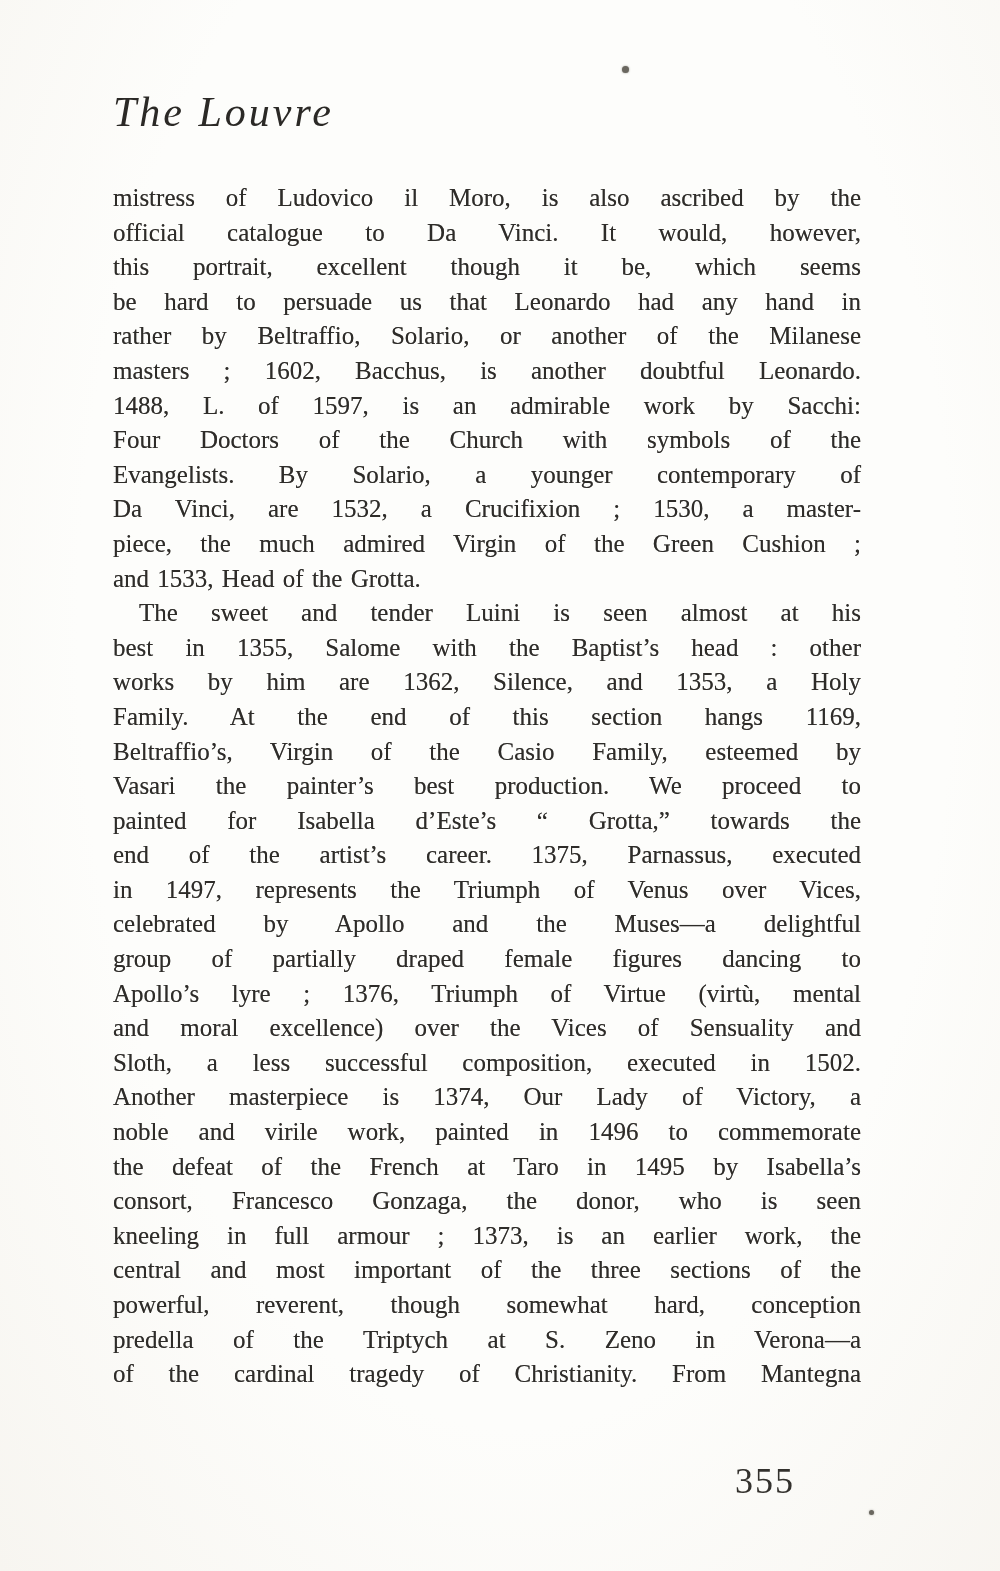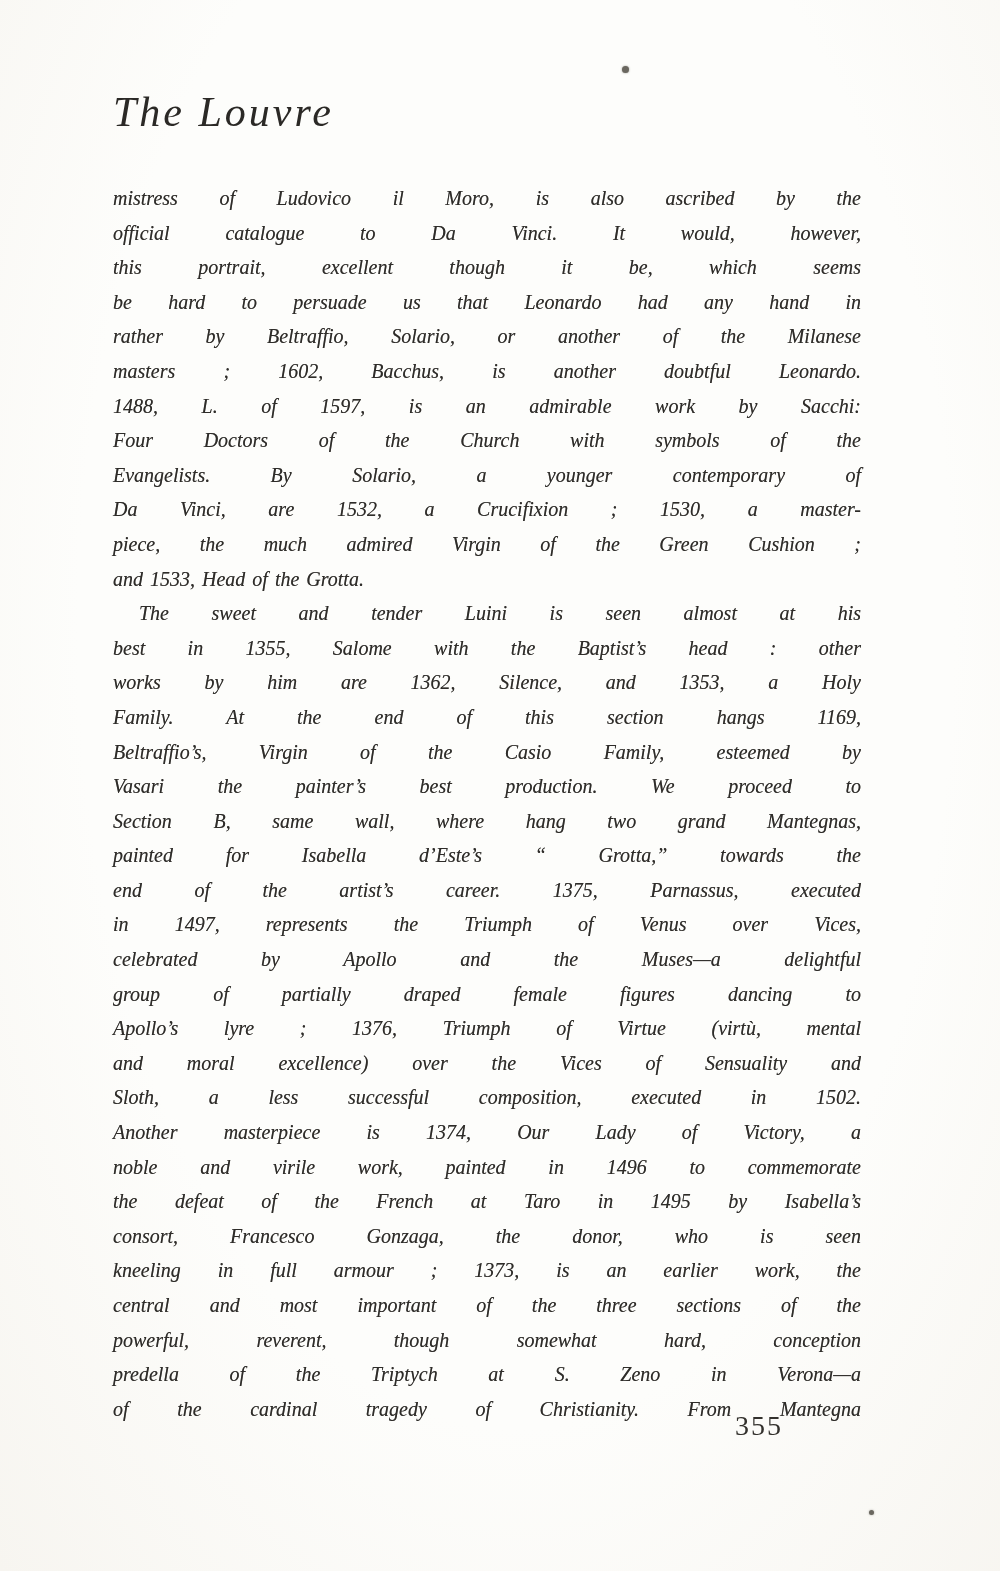--- a/index.html
+++ b/index.html
@@ -24,40 +24,39 @@
     font-style: italic;
     font-weight: normal;
     letter-spacing: 3px;
     color: #2b2926;
   }
   .body-text {
     position: absolute;
     left: 113px;
     top: 181px;
     width: 748px;
-    font-size: 20px;
+    font-size: 25px;
     line-height: 34.6px;
     word-spacing: 2px;
     font-variant-numeric: oldstyle-nums;
     text-shadow: 0 0 0.4px rgba(46,44,41,0.55);
-    font-style: italic;
   }
   .para { margin: 0; }
   .line {
     text-align: justify;
     text-align-last: justify;
     white-space: normal;
   }
   .line.first-indent { text-indent: 26px; }
   .line.last { text-align-last: left; }
   .page-number {
     position: absolute;
     left: 735px;
-    top: 1410px;
-    font-size: 28px;
+    top: 1460px;
+    font-size: 36px;
     letter-spacing: 2px;
     color: #33312d;
   }
   .speck {
     position: absolute;
     background: #6a675f;
     border-radius: 50%;
   }
   .speck-top {
     left: 622px; top: 66px;
@@ -91,21 +90,20 @@
         <div class="line">piece, the much admired Virgin of the Green Cushion ;</div>
         <div class="line last">and 1533, Head of the Grotta.</div>
       </div>
       <div class="para">
         <div class="line first-indent">The sweet and tender Luini is seen almost at his</div>
         <div class="line">best in 1355, Salome with the Baptist’s head : other</div>
         <div class="line">works by him are 1362, Silence, and 1353, a Holy</div>
         <div class="line">Family. At the end of this section hangs 1169,</div>
         <div class="line">Beltraffio’s, Virgin of the Casio Family, esteemed by</div>
         <div class="line">Vasari the painter’s best production. We proceed to</div>
-        <div class="line">Section B, same wall, where hang two grand Mantegnas,</div>
         <div class="line">painted for Isabella d’Este’s “ Grotta,” towards the</div>
         <div class="line">end of the artist’s career. 1375, Parnassus, executed</div>
         <div class="line">in 1497, represents the Triumph of Venus over Vices,</div>
         <div class="line">celebrated by Apollo and the Muses—a delightful</div>
         <div class="line">group of partially draped female figures dancing to</div>
         <div class="line">Apollo’s lyre ; 1376, Triumph of Virtue (virtù, mental</div>
         <div class="line">and moral excellence) over the Vices of Sensuality and</div>
         <div class="line">Sloth, a less successful composition, executed in 1502.</div>
         <div class="line">Another masterpiece is 1374, Our Lady of Victory, a</div>
         <div class="line">noble and virile work, painted in 1496 to commemorate</div>

